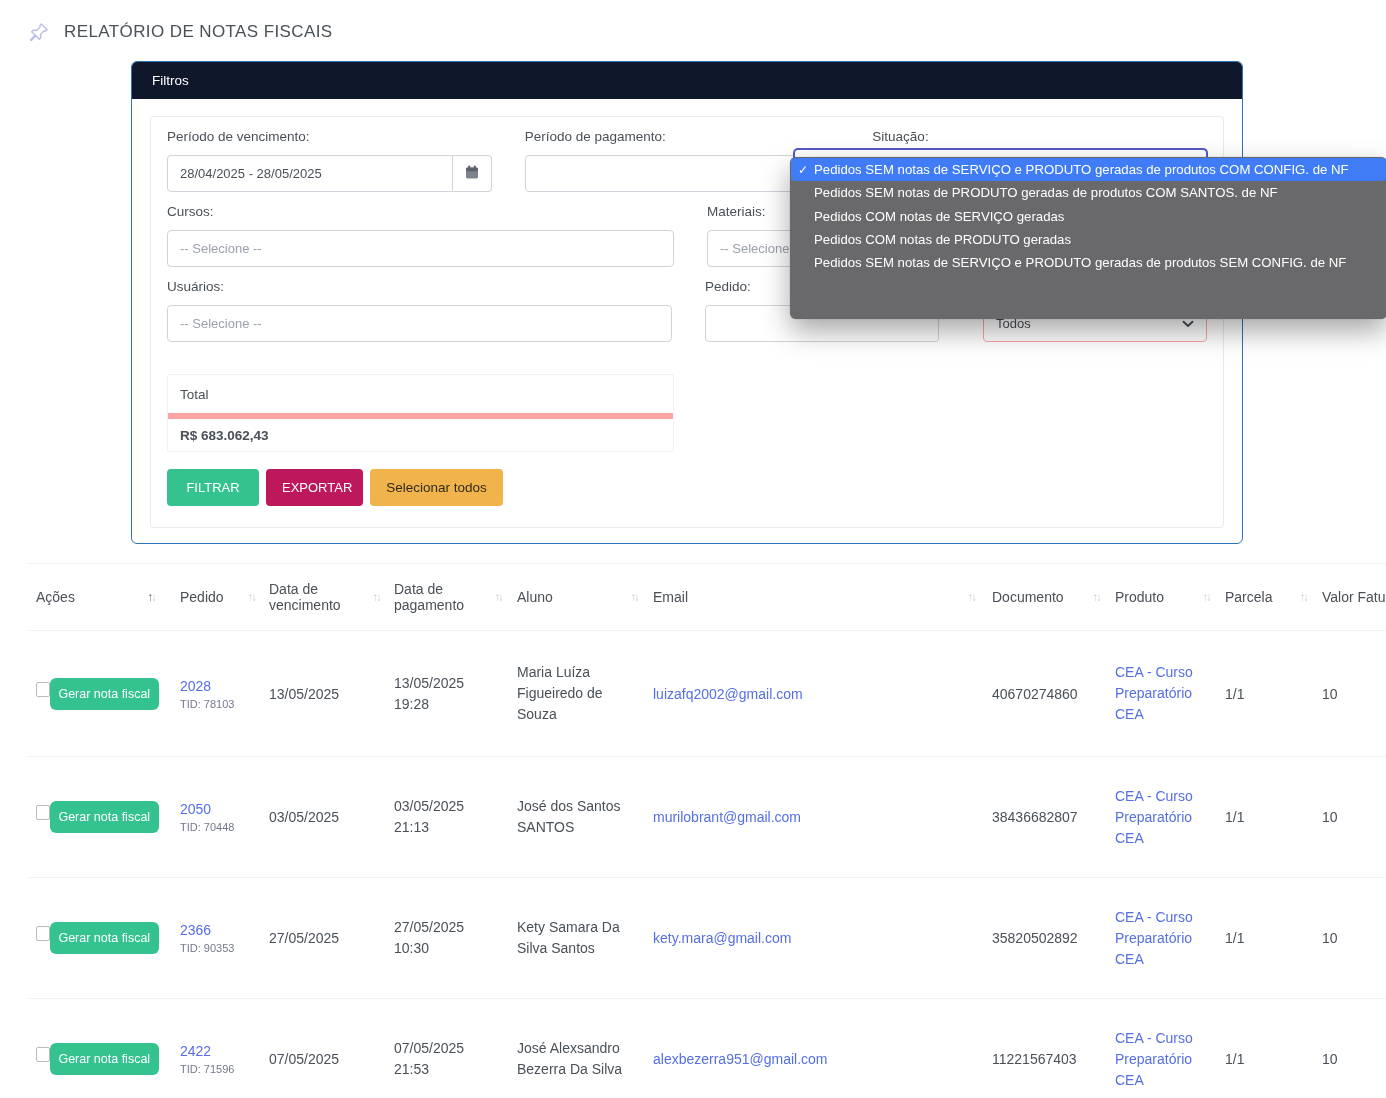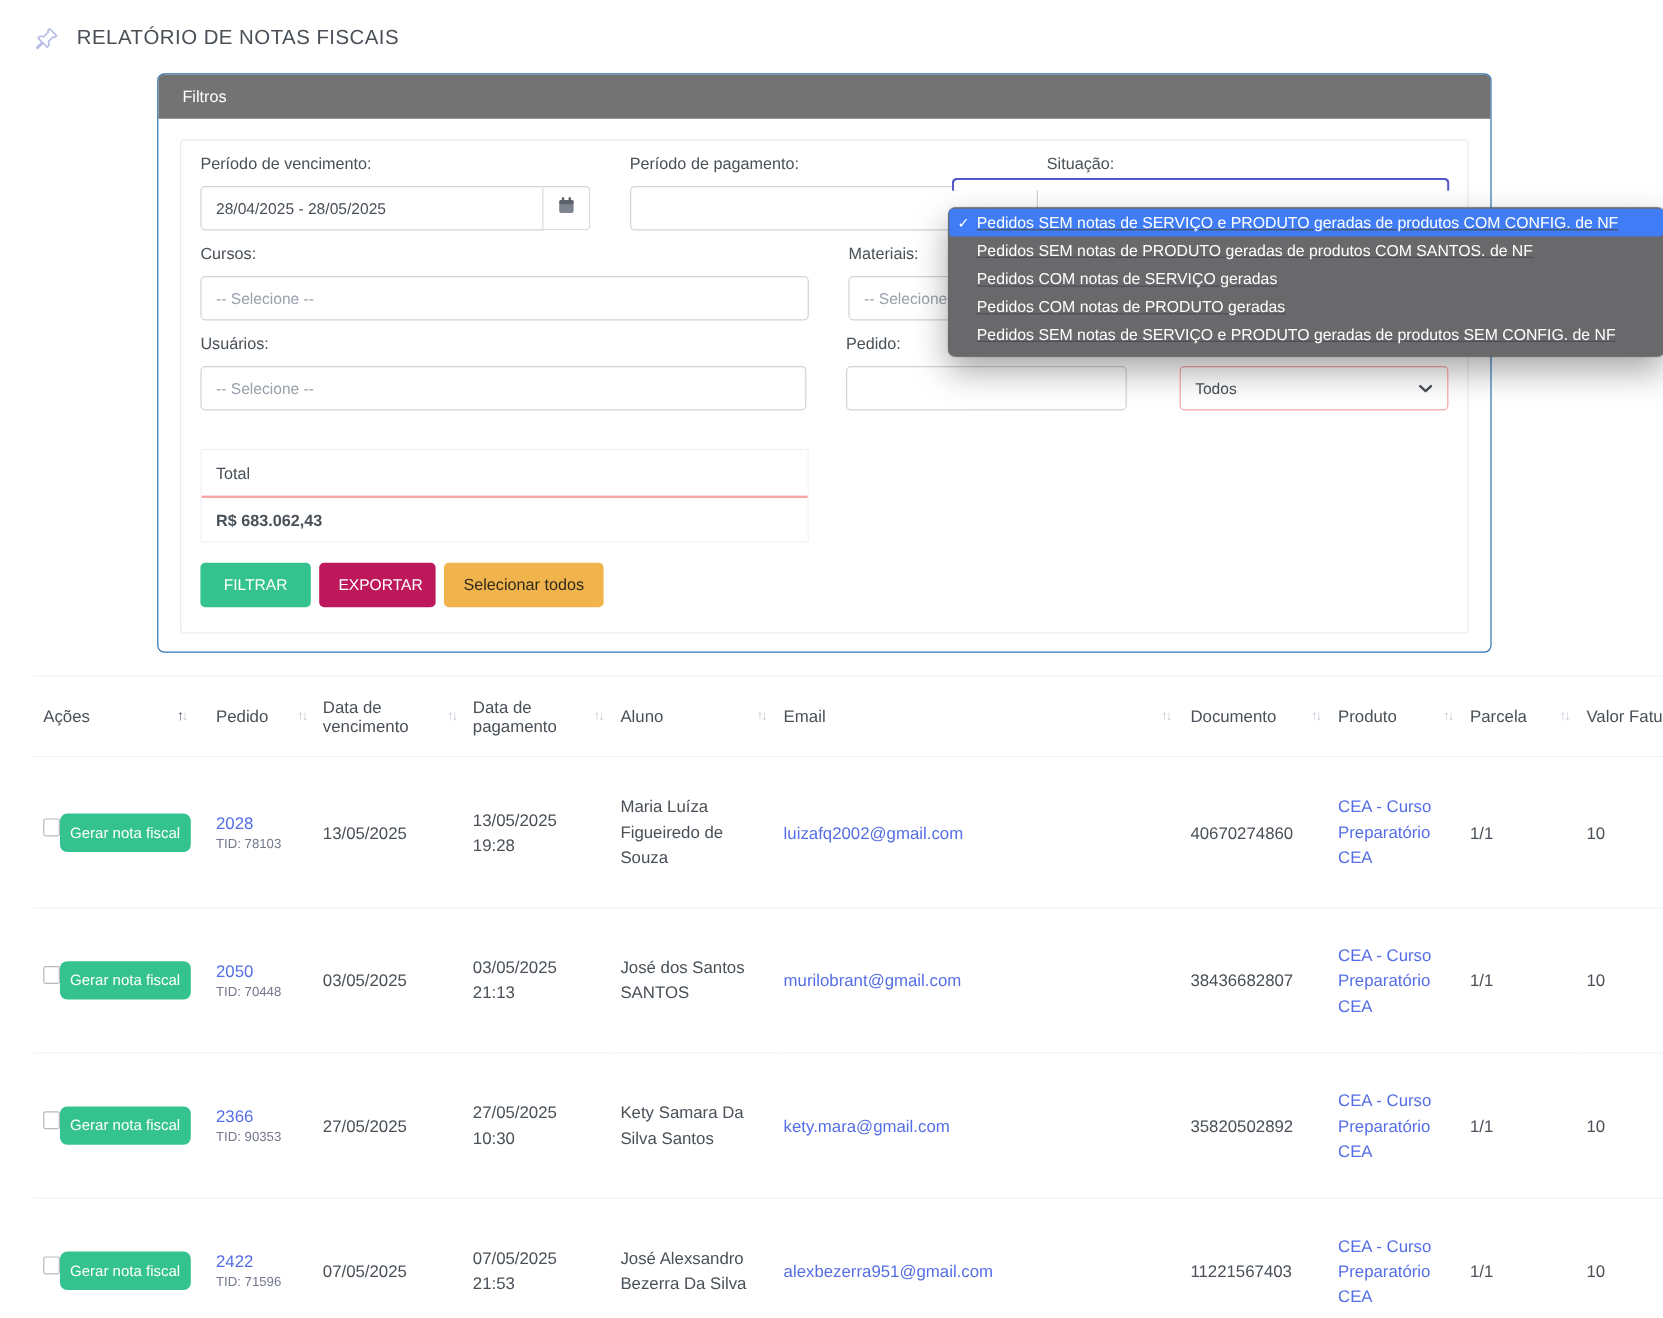--- a/index.html
+++ b/index.html
@@ -7,21 +7,21 @@
     font-family:"Liberation Sans", sans-serif; color:#495057; }
 
   
   .page-header { height:53px; padding:10px 0 0 28px; display:flex; align-items:center; gap:14px; }
   .page-title { font-size:17px; font-weight:500; letter-spacing:.4px; color:#495057; }
   .pin-wrap { width:22px; height:22px; }
 
   
   .card { position:relative; margin-left:131px; margin-top:8px; width:1112px; height:483px;
     border:1px solid #2d74b6; border-radius:6px; background:#fff; }
-  .card-header { height:37px; background:#737373; border-radius:5px 5px 0 0; color:#fff;
+  .card-header { height:37px; background:#0f172a; border-radius:5px 5px 0 0; color:#fff;
     font-size:13.5px; display:flex; align-items:center; padding-left:20px; }
   .card-body { padding:17px 18px 0 18px; }
   .inner-box { border:1px solid #e9e9ef; border-radius:4px; height:412px; padding:12px 16px 0 16px; }
 
   .f-row { display:flex; }
   .f-col { display:flex; flex-direction:column; }
   .f-label { font-size:13.5px; color:#495057; height:20px; margin-bottom:6px; }
   .f-input { height:37px; border:1px solid #ced4da; border-radius:4px; background:#fff;
     font-size:13px; color:#495057; padding:12px 12px; display:flex; align-items:center; }
   .f-input.ph { color:#9aa0ab; }
@@ -31,34 +31,34 @@
     border-radius:0 4px 4px 0; background:#fff; display:flex; align-items:center; justify-content:center; cursor:pointer; }
   .row-gap { margin-top:12px; }
 
   .select-box { height:37px; border:1px solid #fca5a5; border-radius:4px; background:#fff;
     font-size:13px; color:#495057; padding:0 12px; display:flex; align-items:center;
     justify-content:space-between; cursor:pointer; }
 
   
   .total-box { margin-top:32px; width:507px; border:1px solid #eff2f7; border-radius:2px; }
   .total-cell { height:38px; display:flex; align-items:center; padding:0 12px; font-size:13.5px; }
-  .total-cell + .total-cell { border-top:2px solid #fca5a5; font-weight:bold; }
+  .total-cell + .total-cell { border-top:6px solid #fca5a5; font-weight:bold; }
 
   
   .btn-row { margin-top:17px; display:flex; gap:7px; }
   .btn { height:37px; border:none; border-radius:4px; font-size:13px;
     font-family:"Liberation Sans", sans-serif; cursor:pointer; padding:0 16px; }
   .btn-filtrar { background:#34c38f; color:#fff; width:92px; }
   .btn-exportar { background:#be185d; color:#fff; width:97px;text-align:center; }
   .btn-selall { background:#f1b44c; color:#2f2a1a; width:133px; font-size:13.5px; }
 
   
-  .dd-menu { position:absolute; left:790px; top:173px; width:597px; height:124px; z-index:50;
+  .dd-menu { position:absolute; left:790px; top:157px; width:597px; height:162px; z-index:50;
     background:#69696b; border-radius:6px; box-shadow:0 12px 28px rgba(0,0,0,.35), 0 0 1px rgba(0,0,0,.4);
-    padding:1px 0;text-decoration:underline; }
+    padding:1px 0; }
   .dd-opt { height:23.3px; display:flex; align-items:center; color:#fff; font-size:13.2px;
     padding-left:24px; position:relative; white-space:nowrap; cursor:pointer; }
   .dd-opt.sel { background:#3f7cf6; border-radius:3px; margin:0 1px; padding-left:23px; }
   .dd-check { position:absolute; left:7px; top:50%; transform:translateY(-50%); font-size:12px; color:#fff; }
   .dd-check::before { content:"✓"; }
   
   .sel-sliver { position:absolute; left:793px; top:148px; width:415px; height:11px; z-index:40;
     background:#fff; border:2px solid #5458c9; border-bottom:none; border-radius:5px 5px 0 0; }
 
   

